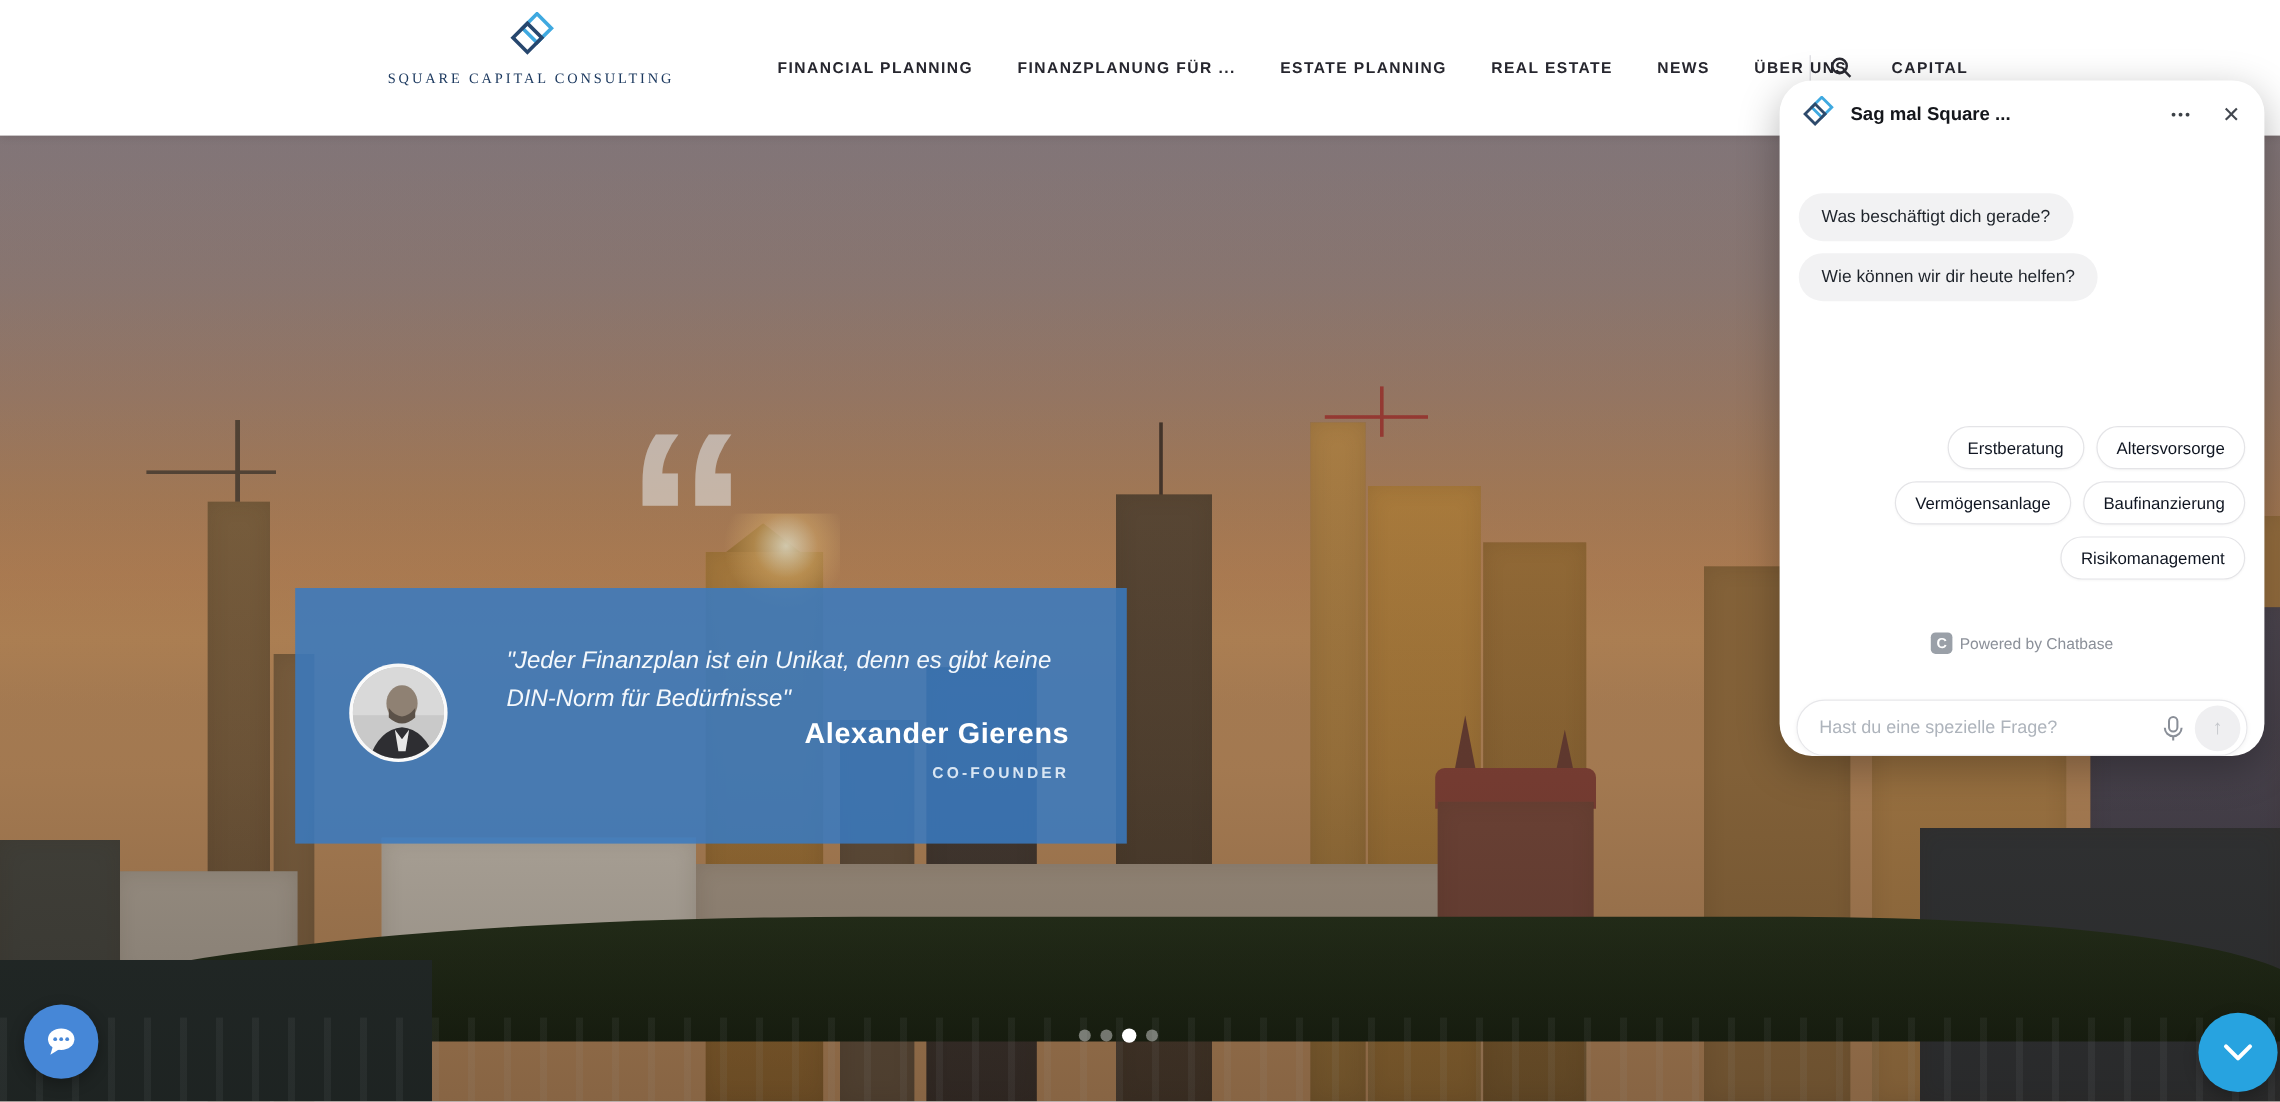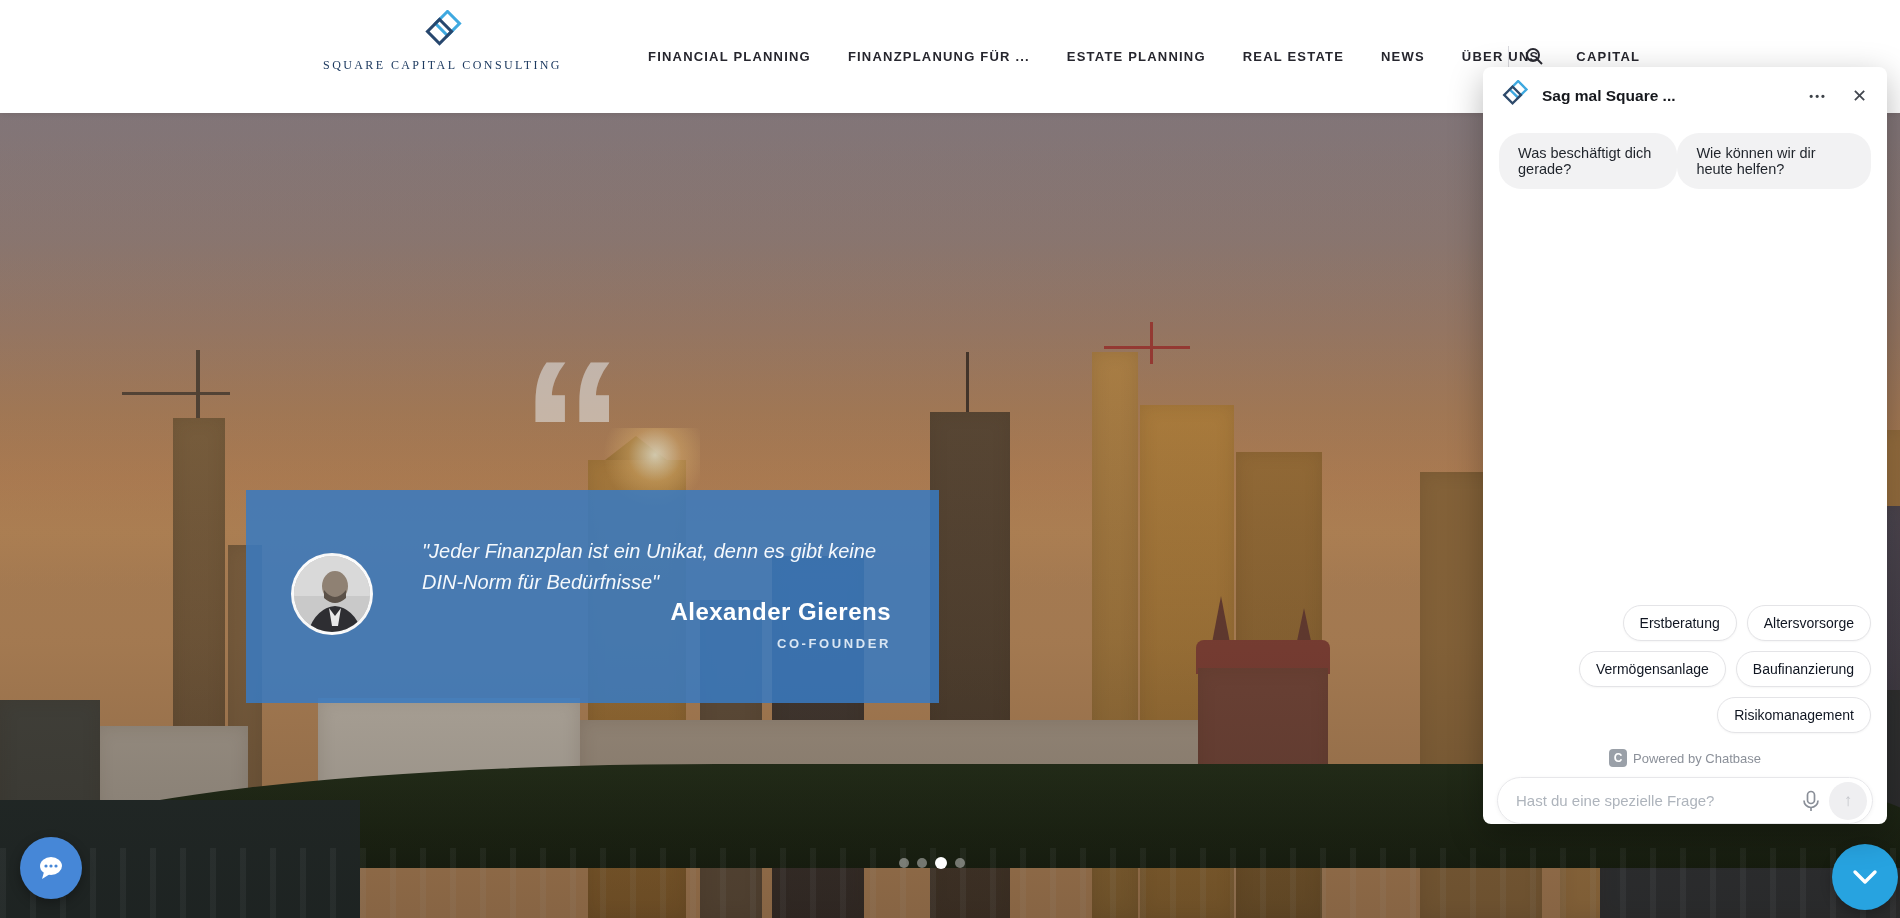--- a/index.html
+++ b/index.html
@@ -84,22 +84,22 @@
 
   
   .chat-fab { position:absolute; left:20px; top:837px; width:62px; height:62px; border-radius:50%;
     background:#4687d7; z-index:8; display:flex; align-items:center; justify-content:center; cursor:pointer;
     box-shadow:0 4px 12px rgba(0,0,0,.3); }
   .scroll-btn { position:absolute; left:1832px; top:844px; width:66px; height:66px; border-radius:50%;
     background:#27a3e0; z-index:8; display:flex; align-items:center; justify-content:center; cursor:pointer;
     box-shadow:0 4px 12px rgba(0,0,0,.25); }
 
   
-  .chat-panel { position:absolute; left:1483px; top:67px; width:404px; height:757px; background:#ffffff;
-    border-radius:8px; z-index:10; box-shadow:0 10px 34px rgba(0,0,0,.28); display:flex; flex-direction:column; overflow:hidden; }
+  .chat-panel { position:absolute; left:1483px; top:67px; width:404px; height:563px; background:#ffffff;
+    border-radius:27px; z-index:10; box-shadow:0 10px 34px rgba(0,0,0,.28); display:flex; flex-direction:column; overflow:hidden;gap:28px; }
   .chat-header { display:flex; align-items:center; gap:11px; padding:13px 16px 9px 16px; }
   .chat-title { font-size:15.5px; font-weight:bold; color:#15171c; flex:1; }
   .chat-menu { font-size:11px; font-weight:bold; letter-spacing:2px; color:#3c4147; cursor:pointer; padding:4px 6px; }
   .chat-close { font-size:18px; color:#42474f; cursor:pointer; padding:2px 4px 2px 8px; }
   .chat-body { flex:1; display:flex; flex-direction:column; padding:12px 16px 10px 16px; }
   .bubble { align-self:flex-start; background:#f2f2f3; border-radius:22px; padding:12px 19px;
     font-size:14.5px; color:#1f242b; margin-bottom:10px; }
   .body-spacer { flex:1; }
   .chips { width:318px; margin-left:auto; display:flex; flex-wrap:wrap; justify-content:flex-end; gap:10px; }
   .chip { background:#ffffff; border:1px solid #e4e4e7; border-radius:999px; padding:9px 16px;
@@ -233,21 +233,21 @@
     <div class="chat-header">
       <svg width="32" height="32" viewBox="0 0 46 46">
         <rect x="19" y="5" width="17" height="17" fill="none" stroke="#3fa9e0" stroke-width="3.4" transform="rotate(45 27.5 13.5)"></rect>
         <rect x="11" y="13" width="17" height="17" fill="none" stroke="#2e4a6b" stroke-width="3.4" transform="rotate(45 19.5 21.5)"></rect>
       </svg>
       <div class="chat-title">Sag mal Square ...</div>
       <div class="chat-menu">•••</div>
       <div class="chat-close">✕</div>
     </div>
     <div class="chat-body">
-      <div style="display:flex;flex-direction:row;align-items:flex-start;">
+      <div style="display:flex;flex-direction:column;align-items:flex-start;">
 
       <div class="bubble">Was beschäftigt dich gerade?</div>
           <div class="bubble">Wie können wir dir heute helfen?</div>
         </div>
       <div class="body-spacer"></div>
       <div class="chips">
 
       <div class="chip">Erstberatung</div>
           <div class="chip">Altersvorsorge</div>
           <div class="chip">Vermögensanlage</div>

